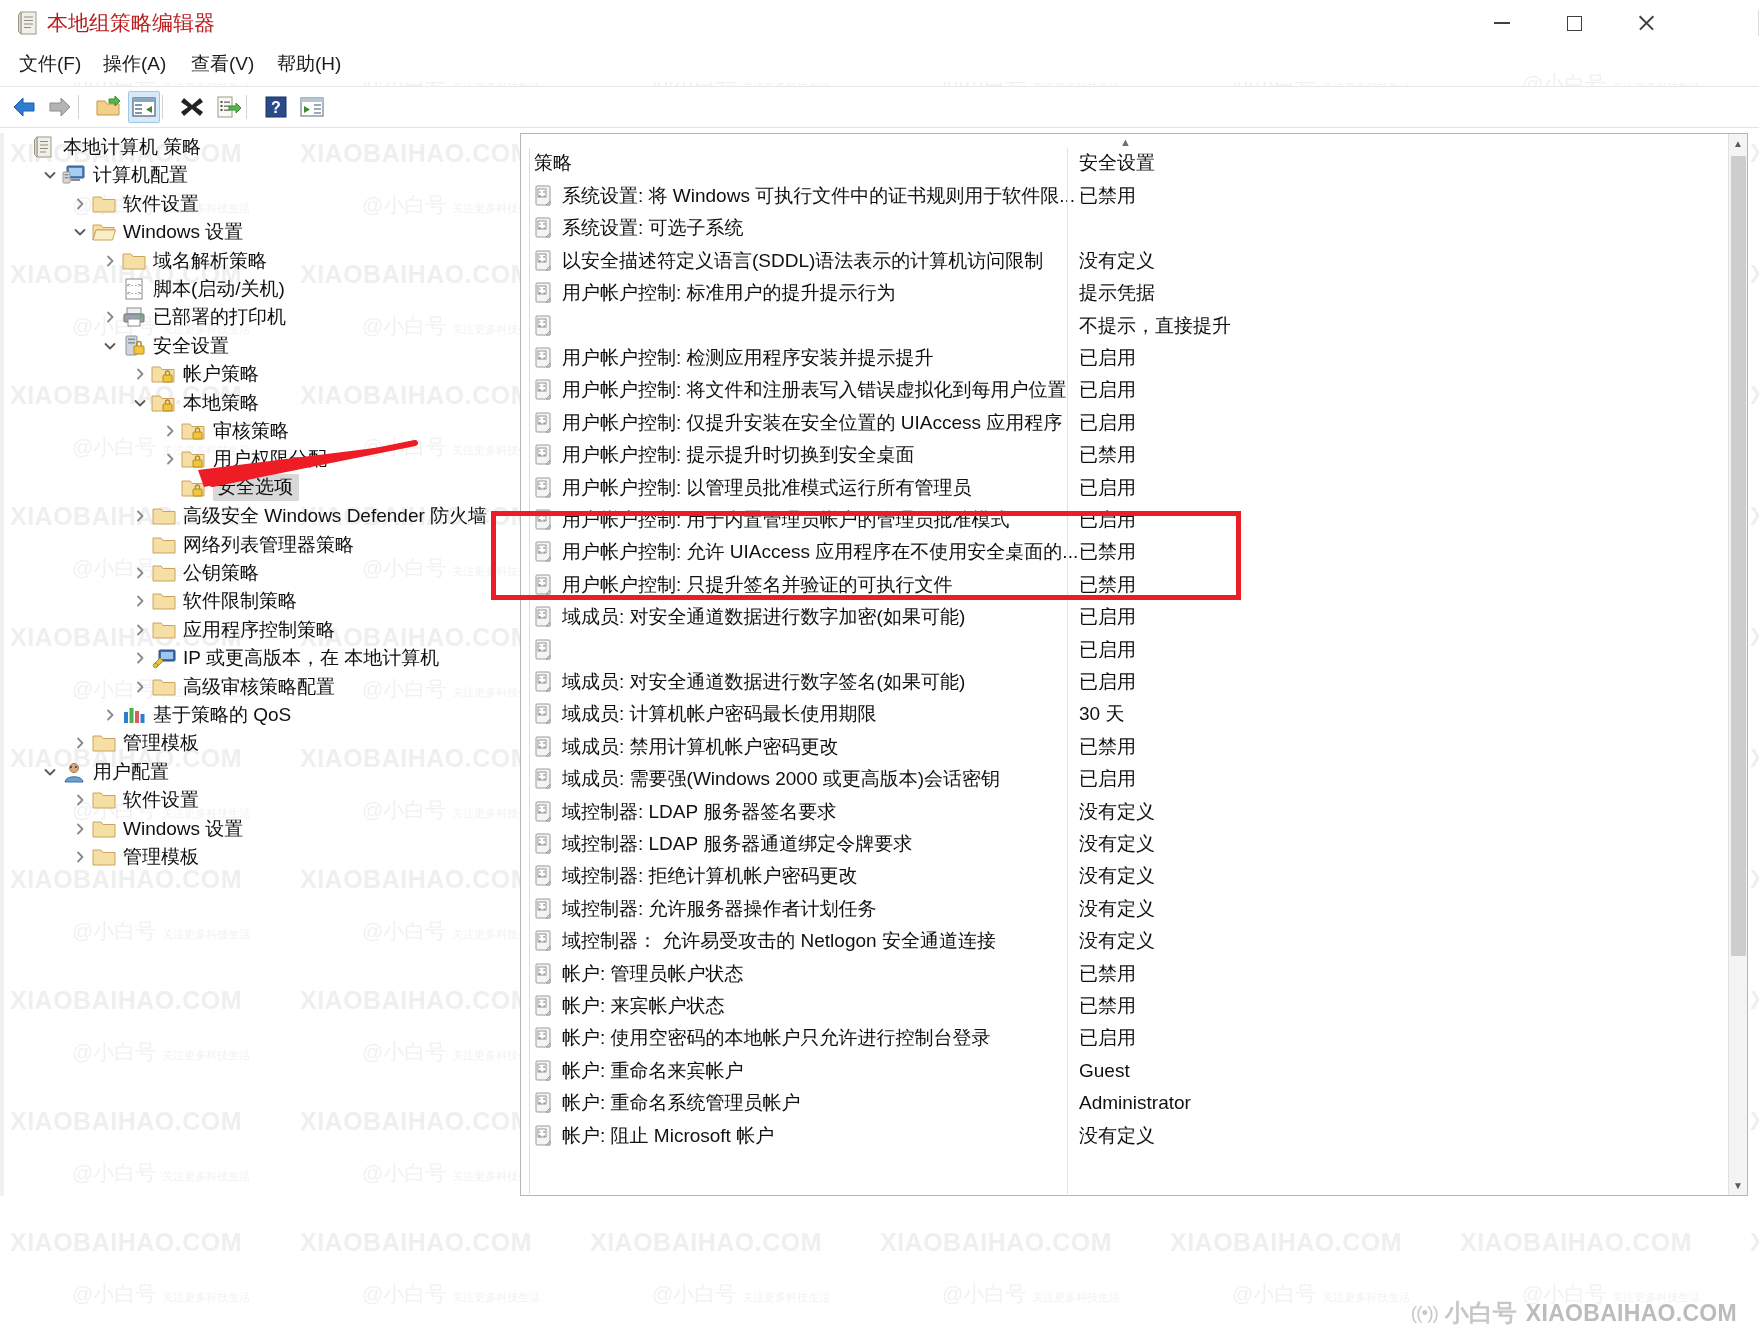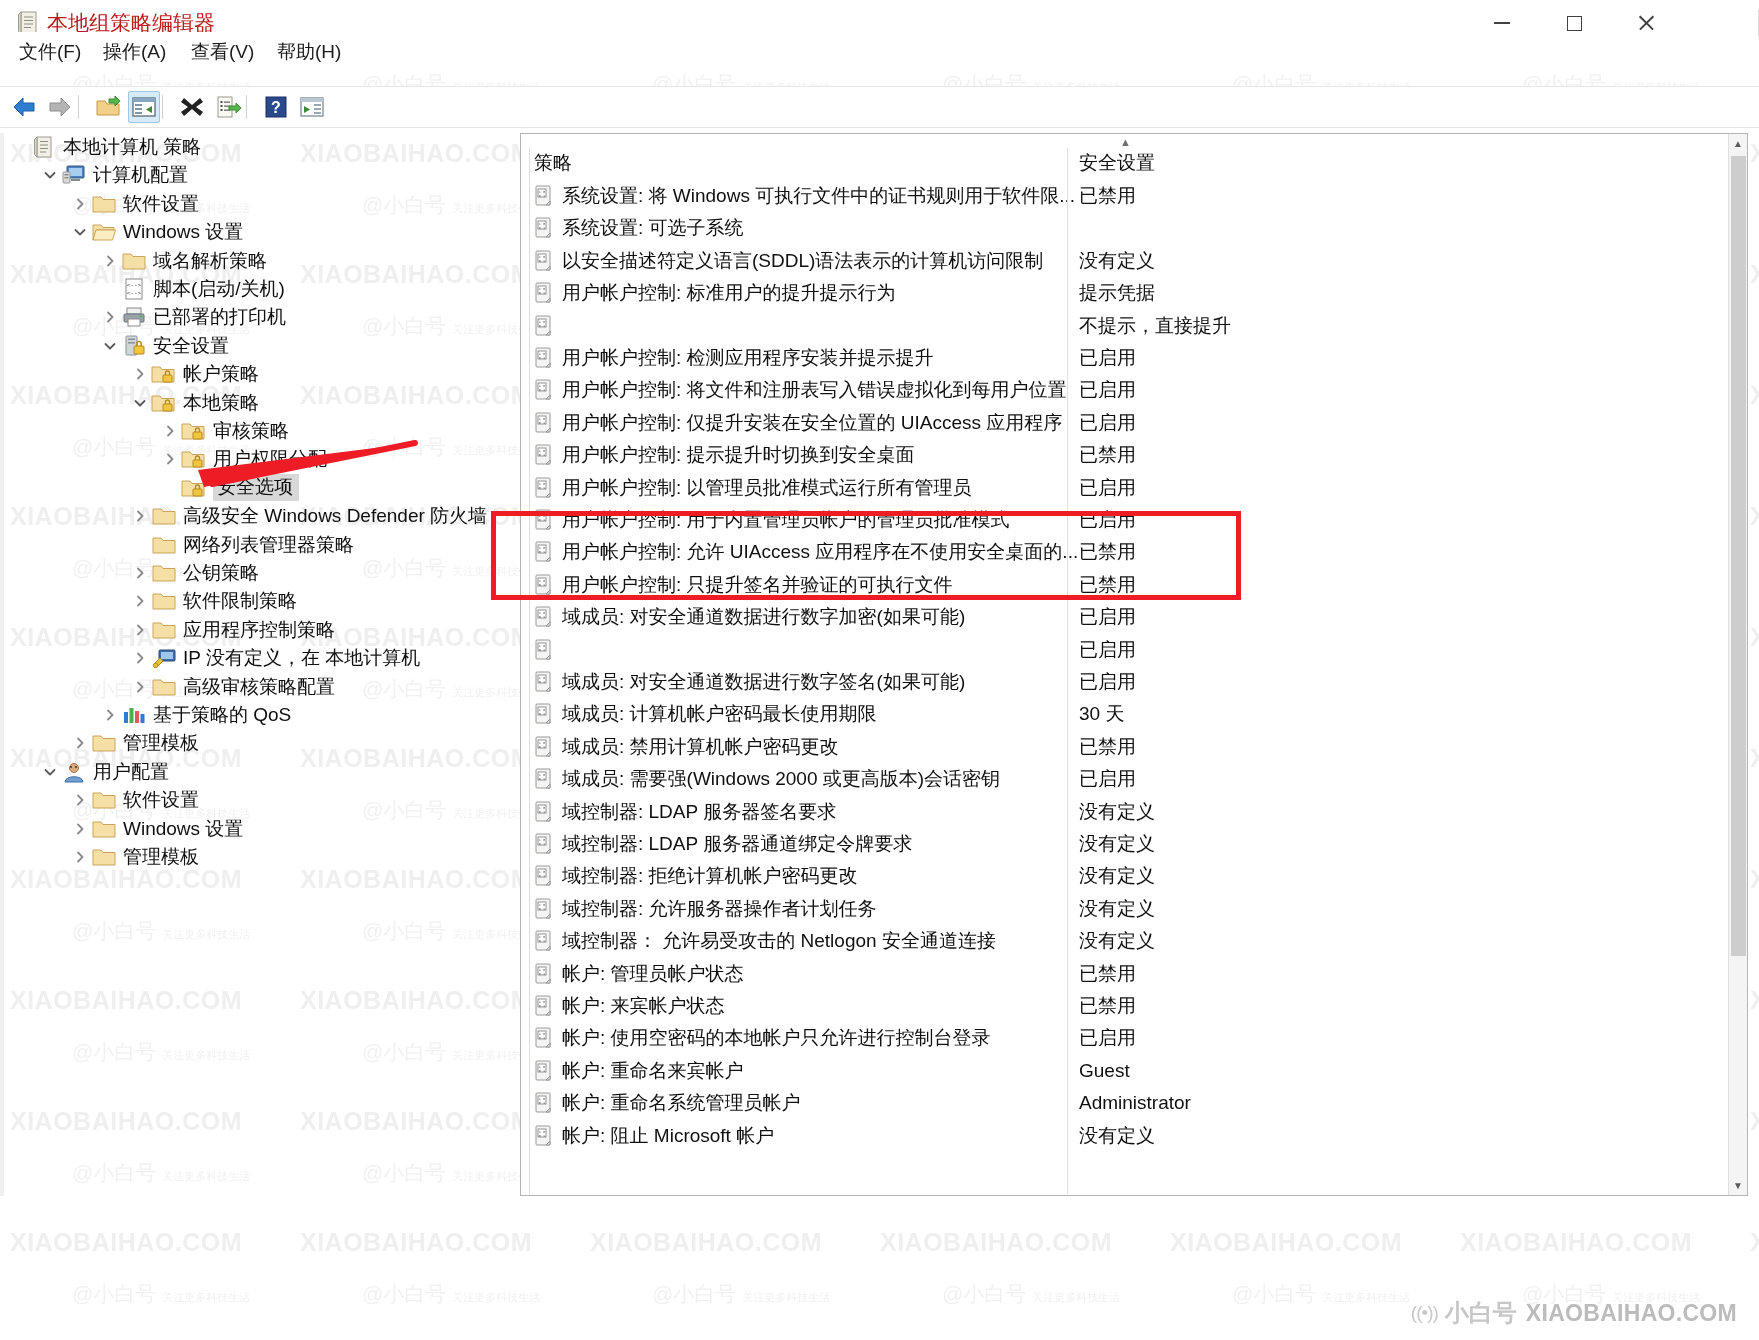--- a/index.html
+++ b/index.html
@@ -80,21 +80,21 @@
   }
   .winbtn .glyph-close::before { transform: rotate(45deg); }
   .winbtn .glyph-close::after  { transform: rotate(-45deg); }
   #titlebar-sep {
     position: absolute; right: 0; top: 10px; width: 1px; height: 26px;
     background: #dcdcdc;
   }
 
   
   #menubar {
-    position: absolute; left: 0; top: 32px;
+    position: absolute; left: 0; top: 44px;
     width: 1430px; height: 38px;
     background: #ffffff; z-index: 20;
   }
   .menu-item {
     position: absolute; top: 5px;
     font-size: 19px; color: #1c1c1c;
     padding: 3px 5px;
     line-height: 24px;
   }
   #menu-sep {
@@ -803,21 +803,21 @@
           </svg>
         </span>
         <span class="ticon">
           <svg width="24" height="22" viewBox="0 0 24 22">
             <rect x="7" y="3" width="16" height="11" rx="1" fill="#3f6fa8" stroke="#2a4f7c" stroke-width="1"></rect>
             <rect x="9" y="5" width="12" height="7" fill="#9ec6ef"></rect>
             <path d="M2 17 L8 11 L11 14 L5 20 Z" fill="#e8c23a" stroke="#b08a14" stroke-width="1"></path>
             <circle cx="3.5" cy="18.5" r="2.2" fill="#e8c23a" stroke="#b08a14" stroke-width="1"></circle>
           </svg>
         </span>
-        <span class="tlabel">IP 没有定义，在 本地计算机</span>
+        <span class="tlabel">IP 或更高版本，在 本地计算机</span>
       </div>
       <div class="tree-row" style="top: 539.6px; left: 124px;">
         <span class="tw">
           <svg width="14" height="14" viewBox="0 0 14 14">
             <path d="M5 2.5 L9.5 7 L5 11.5" fill="none" stroke="#8a8a8a" stroke-width="1.8" stroke-linecap="round" stroke-linejoin="round"></path>
           </svg>
         </span>
         <span class="ticon">
           <svg width="24" height="20" viewBox="0 0 24 20">
             <path d="M1 3 L9 3 L11 5.5 L23 5.5 L23 18 L1 18 Z" fill="#f6dfa4" stroke="#c9a košt" stroke-width="0"></path>

